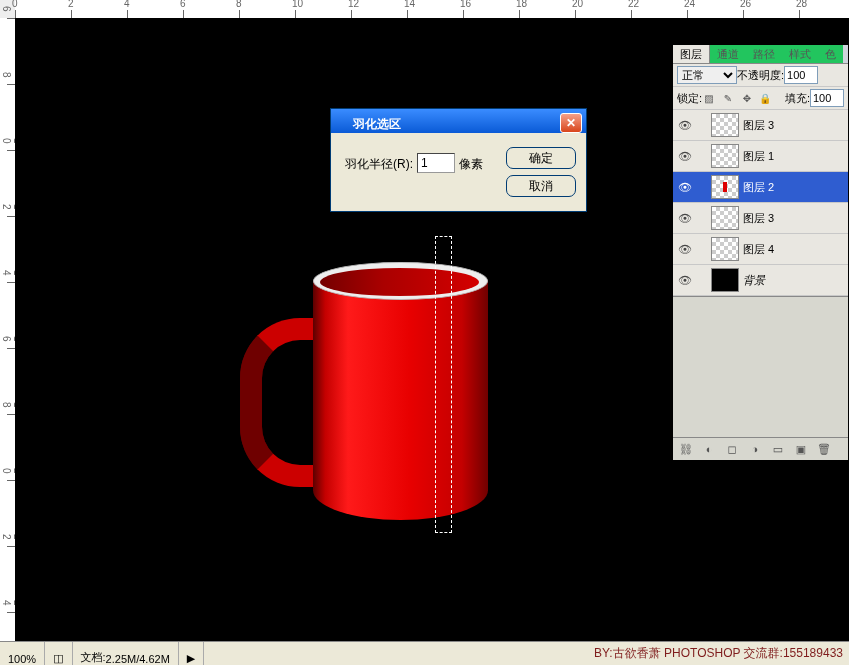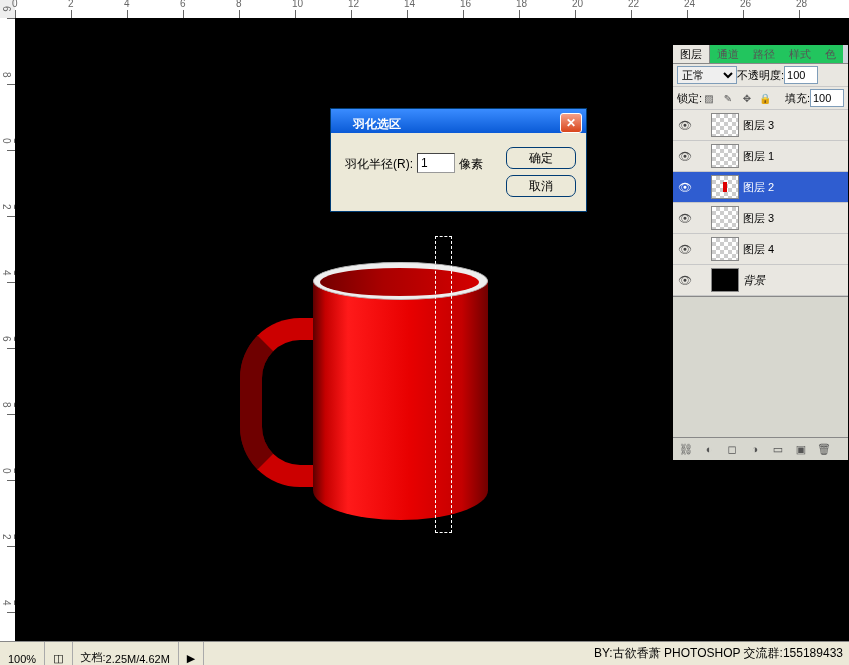--- a/index.html
+++ b/index.html
@@ -56,21 +56,21 @@
 .thumb.black{background:#000}
 .layer .name{font-size:11px;flex:1}
 .layer .name.italic{font-style:italic}
 .panel-foot{height:22px;background:#d7d7cf;display:flex;align-items:center;justify-content:flex-start;gap:9px;padding:0 6px;border-top:1px solid #888}
 .panel-foot span,.panel-foot .ficon{width:14px;height:14px;color:#555;display:flex;align-items:center;justify-content:center;font-size:11px}
 .panel-blank{height:140px;background:#d7d7cf;border-top:1px solid #888}
 
 .status{position:absolute;left:0;bottom:0;right:0;height:23px;background:#ece9d8;border-top:1px solid #888;display:flex;align-items:center;font-size:11px}
 .status .cell{padding:0 8px;border-right:1px solid #aaa;height:100%;display:flex;align-items:flex-end}
 .status .flex{flex:1}
-.status .credits{color:#000000;font-size:12px;padding-right:6px}
+.status .credits{color:#7f1d1d;font-size:12px;padding-right:6px}
 </style>
 </head>
 <body>
 
 <div class="top-ruler-corner"></div>
 <div class="top-ruler" id="ruler-top">
     <div class="tick" style="left: 0px;">
       <span>0</span>
     </div>
     <div class="tick" style="left: 56px;">

